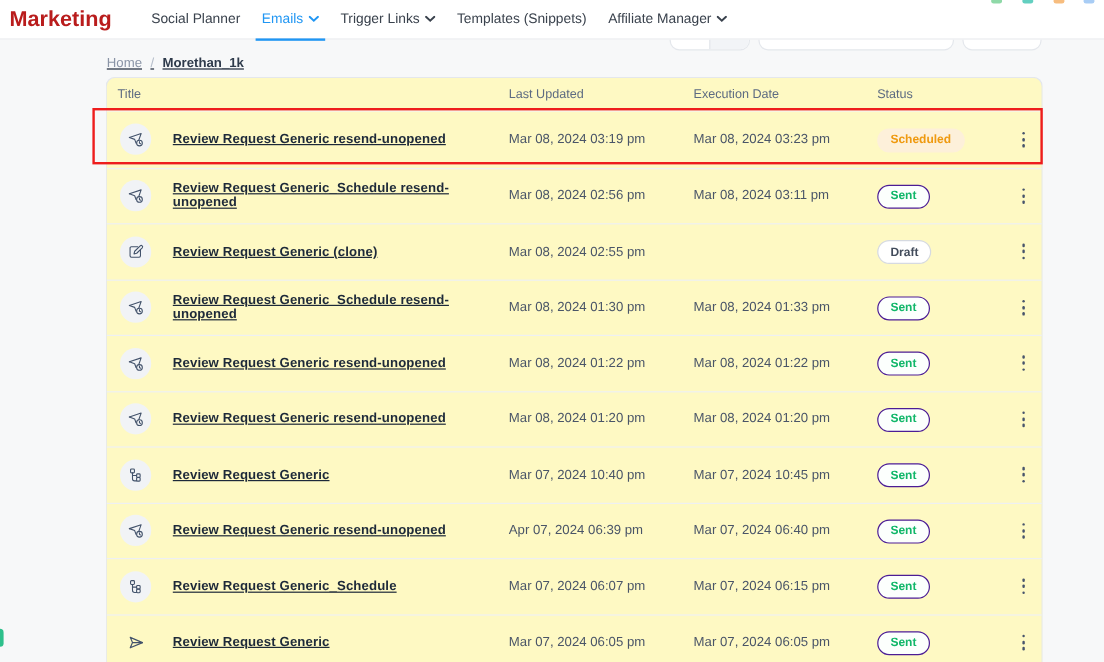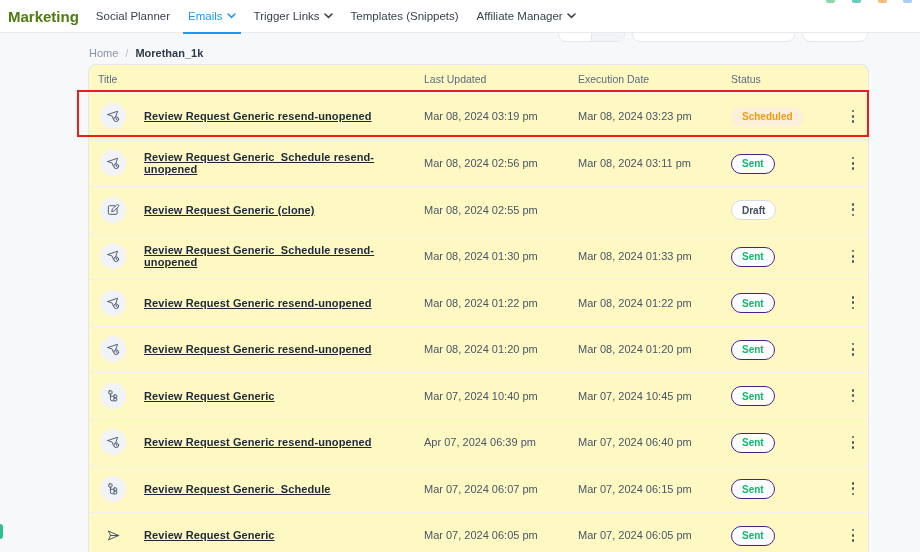--- a/index.html
+++ b/index.html
@@ -11,21 +11,21 @@
     font-family: "Liberation Sans", sans-serif;
     color: #1d2939;
   }
 
   
   .navbar {
     position:absolute; top:0; left:0; right:0; height:33px;
     background:#fff; border-bottom:1px solid #e9ebee;
     display:flex; align-items:center; padding-left:8px; z-index:2;
   }
-  .brand { font-size:15px; font-weight:700; color:#4d7c0f; margin-right:8px; }
+  .brand { font-size:18px; font-weight:700; color:#b91c1c; margin-right:24px; }
   .nav-item {
     position:relative; height:33px; display:flex; align-items:center; gap:4px;
     margin:0 9px; font-size:11.5px; font-weight:500; color:#3a424d; cursor:pointer;
   }
   .nav-item.active { color:#2096f3; }
   .nav-item.active::after {
     content:""; position:absolute; left:-5px; right:-5px; bottom:-1px; height:2px; background:#2096f3;
   }
   .caret { display:flex; }
 
@@ -39,21 +39,21 @@
   }
   .seg { left:558px; width:67px; display:flex; overflow:hidden; }
   .seg-cell { flex:1; }
   .seg-cell + .seg-cell { border-left:1px solid #e4e7ec; background:#f2f4f7; }
   .searchbox { left:632px; width:163px; }
   .toolbtn { left:802px; width:66px; }
 
   
   .breadcrumb {
     position:absolute; left:89px; top:47px; display:flex; gap:7px;
-    font-size:11px; align-items:center;
+    font-size:11px; align-items:center;text-decoration:underline;
   }
   .crumb-home { color:#8a94a6; cursor:pointer; }
   .crumb-sep { color:#b4bcc9; }
   .crumb-current { color:#2e3a4b; font-weight:700; }
 
   
   .card {
     position:absolute; left:88px; top:64px; width:781px; height:515px;
     background:#fef9c3; border:1px solid #e4e7ec; border-bottom:none;
     border-radius:8px 8px 0 0;

